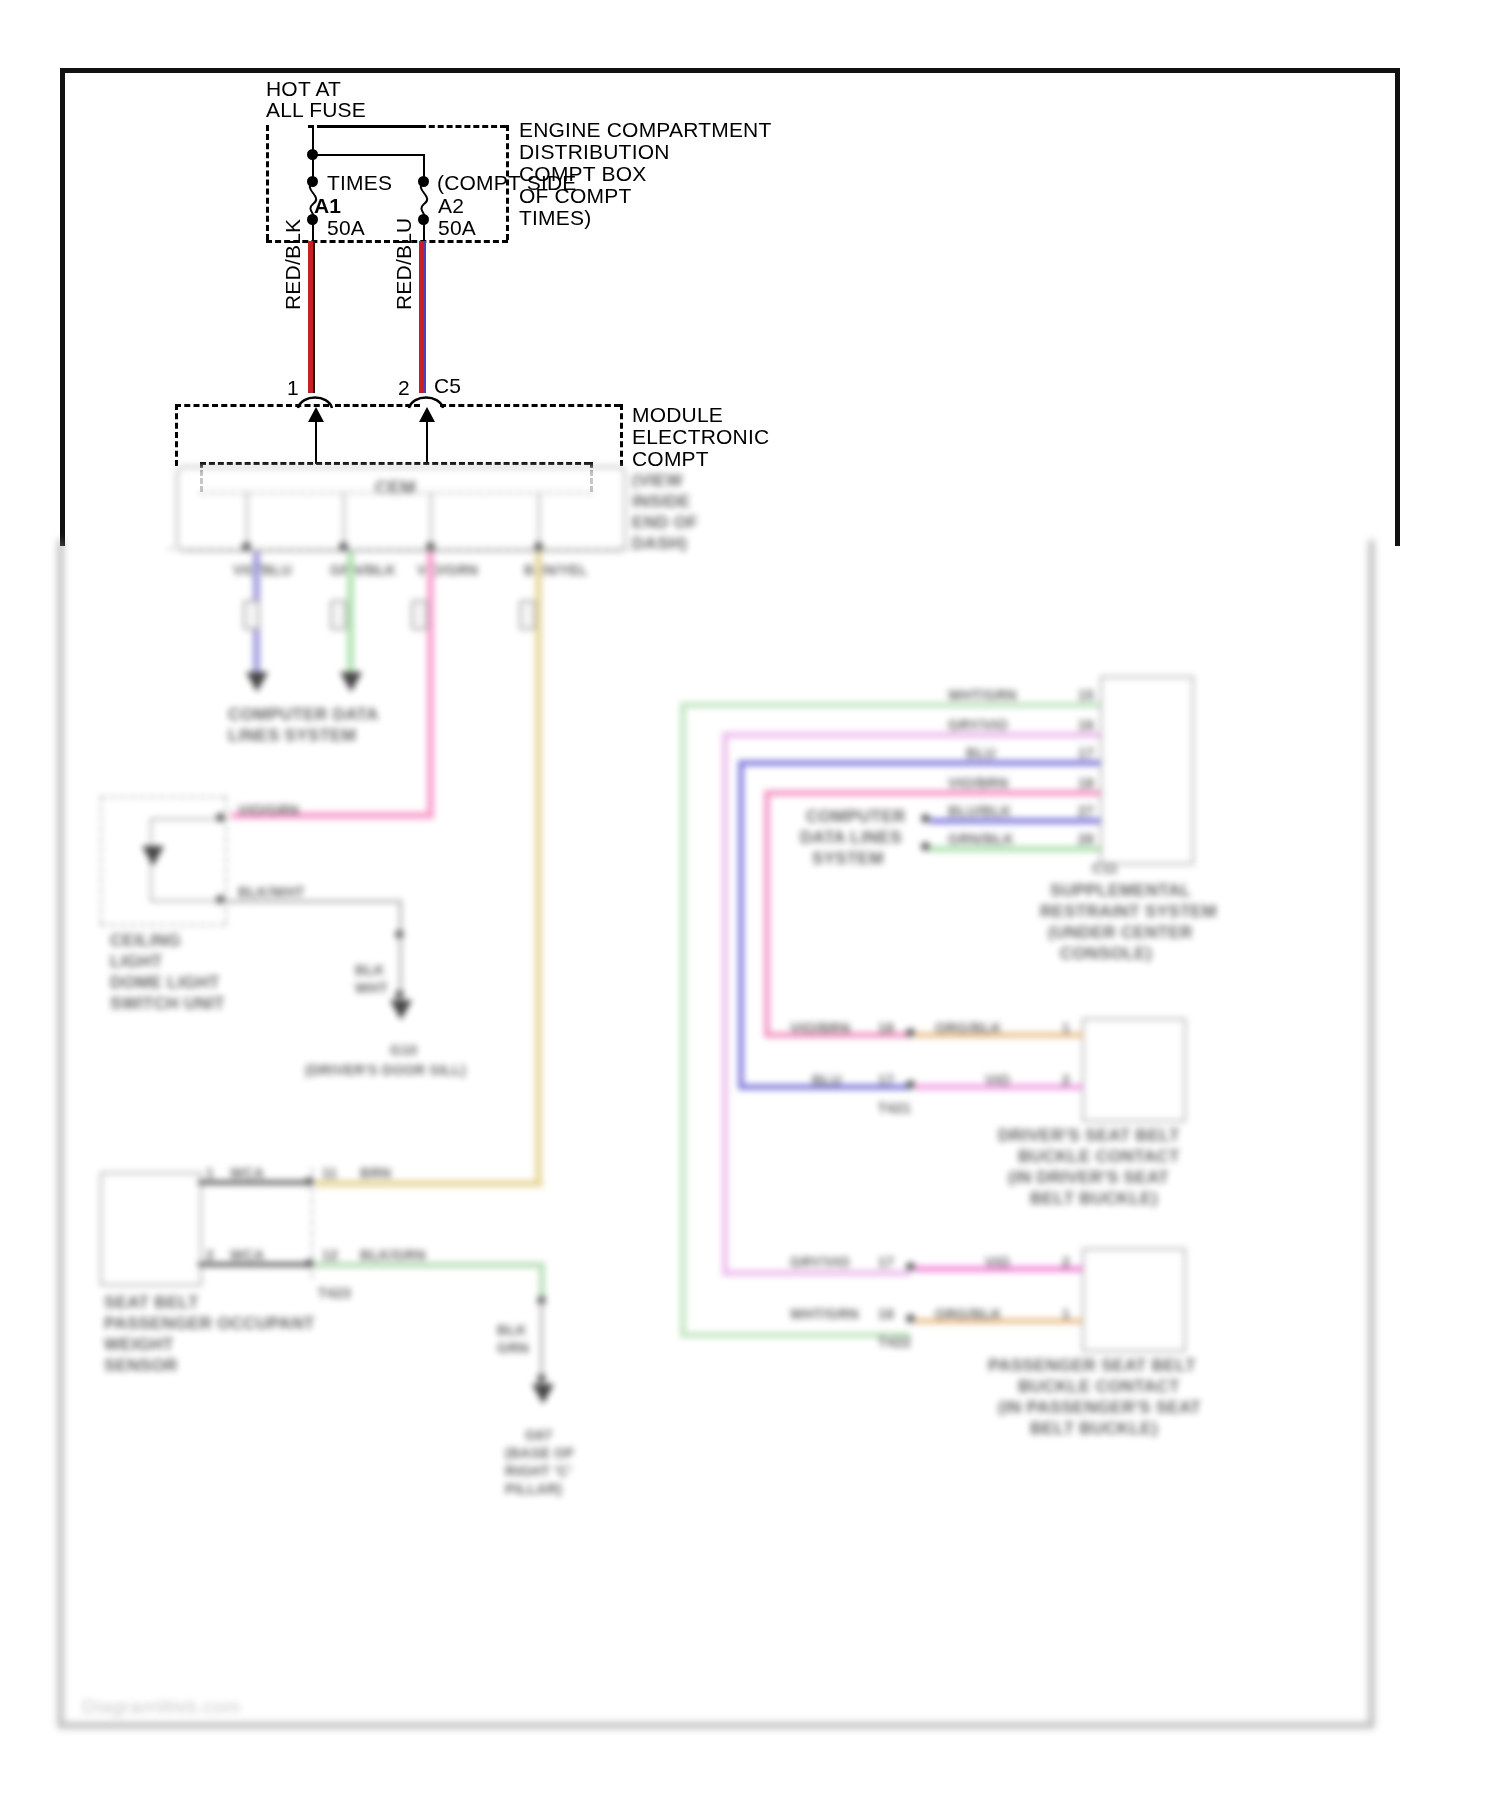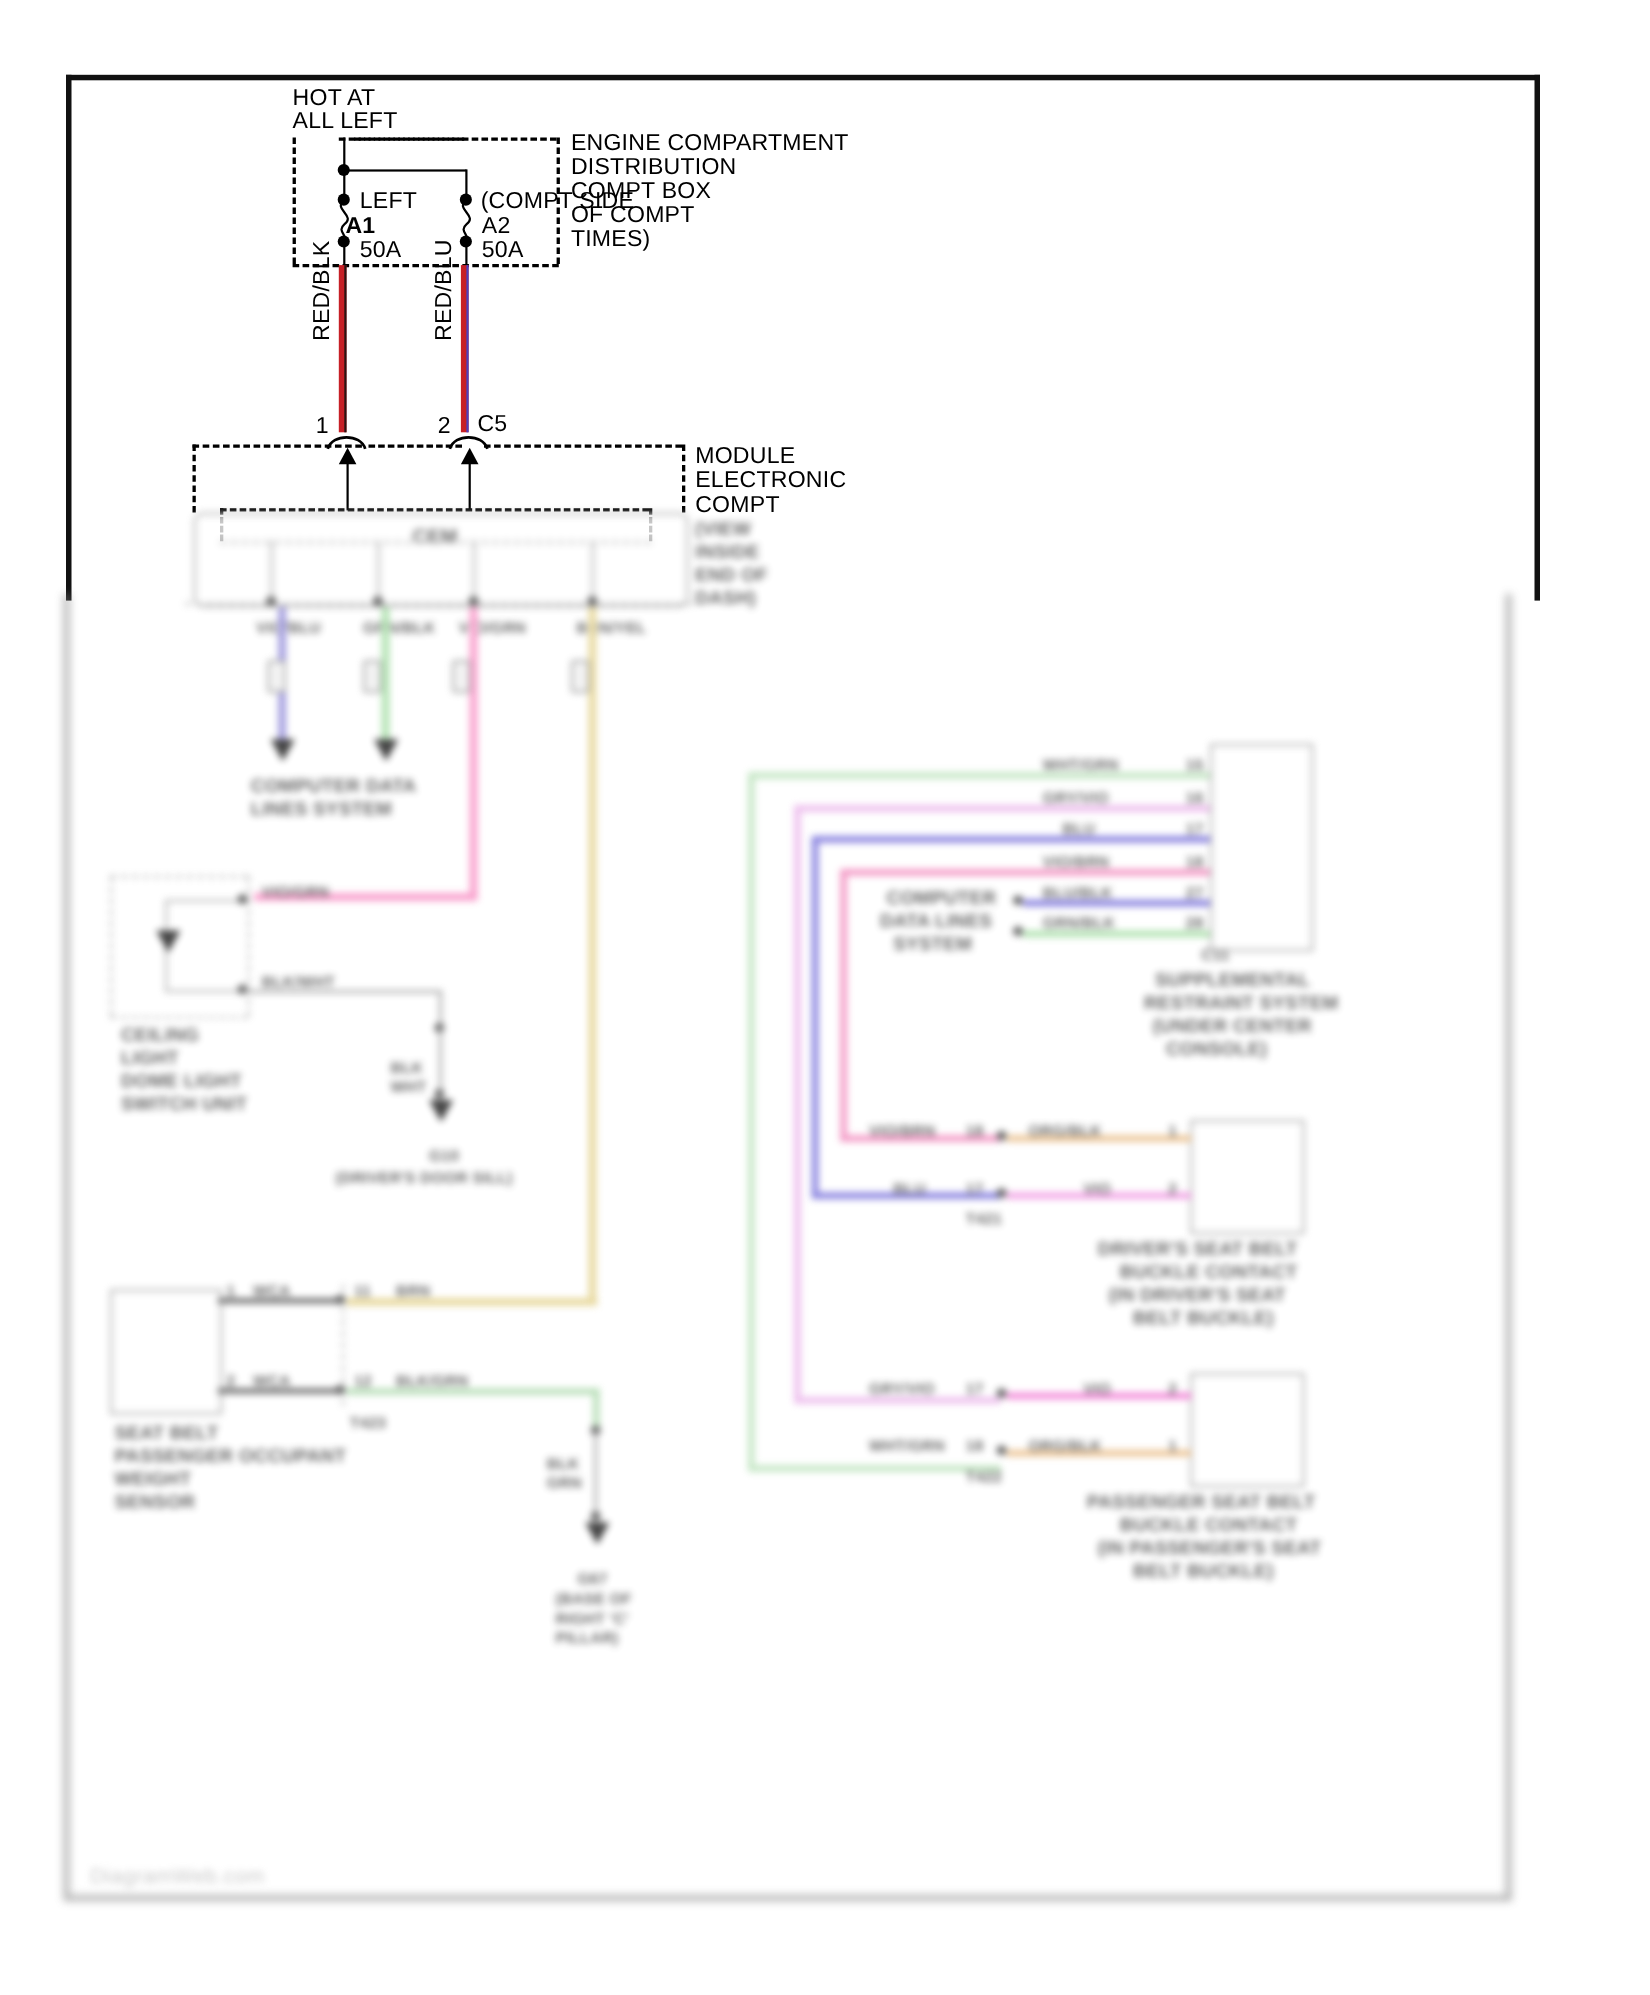--- a/index.html
+++ b/index.html
@@ -48,41 +48,41 @@
   .wm{position:absolute;color:#b9b9b9;font-size:19px;letter-spacing:.5px;}
 </style>
 </head>
 <body>
 
 <div class="stage">
 
   <div class="frame-sharp"></div>
 
   <div class="txt" style="left:266px;top:76px;">HOT AT</div>
-  <div class="txt" style="left:266px;top:97px;">ALL LEFT</div>
+  <div class="txt" style="left:266px;top:97px;">ALL FUSE</div>
 
   <div class="dashH" style="left:308px;top:125px;width:114px;"></div>
   <div class="dashH" style="left:322px;top:125px;width:184px;"></div>
   <div class="dashV" style="left:266px;top:125px;height:115px;"></div>
   <div class="dashV" style="left:506px;top:125px;height:115px;"></div>
   <div class="dashH" style="left:266px;top:240px;width:242px;"></div>
 
   <div class="ln v" style="left:312px;top:125px;height:30px;"></div>
   <div class="ln h" style="left:312px;top:154px;width:112px;"></div>
   <div class="ln v" style="left:423px;top:154px;height:28px;"></div>
   <div class="dot" style="left:307px;top:149px;"></div>
 
   <div class="ln v" style="left:312px;top:154px;height:26px;"></div>
   <div class="dot" style="left:307px;top:176px;"></div>
   <svg style="position:absolute;left:300px;top:182px;" width="26" height="36">
     <path d="M13 0 C2 8, 24 14, 13 22 C6 28, 16 32, 13 36" stroke="#000" stroke-width="2" fill="none"></path>
   </svg>
   <div class="dot" style="left:307px;top:214px;"></div>
   <div class="ln v" style="left:312px;top:219px;height:22px;"></div>
-  <div class="txt" style="left:327px;top:170px;">LEFT</div>
+  <div class="txt" style="left:327px;top:170px;">TIMES</div>
   <div class="txt" style="left:314px;top:193px;font-weight:bold;">A1</div>
   <div class="txt" style="left:327px;top:215px;">50A</div>
 
   <div class="dot" style="left:418px;top:176px;"></div>
   <svg style="position:absolute;left:411px;top:182px;" width="26" height="36">
     <path d="M13 0 C2 8, 24 14, 13 22 C6 28, 16 32, 13 36" stroke="#000" stroke-width="2" fill="none"></path>
   </svg>
   <div class="dot" style="left:418px;top:214px;"></div>
   <div class="ln v" style="left:423px;top:219px;height:22px;"></div>
   <div class="txt" style="left:438px;top:193px;">A2</div>

